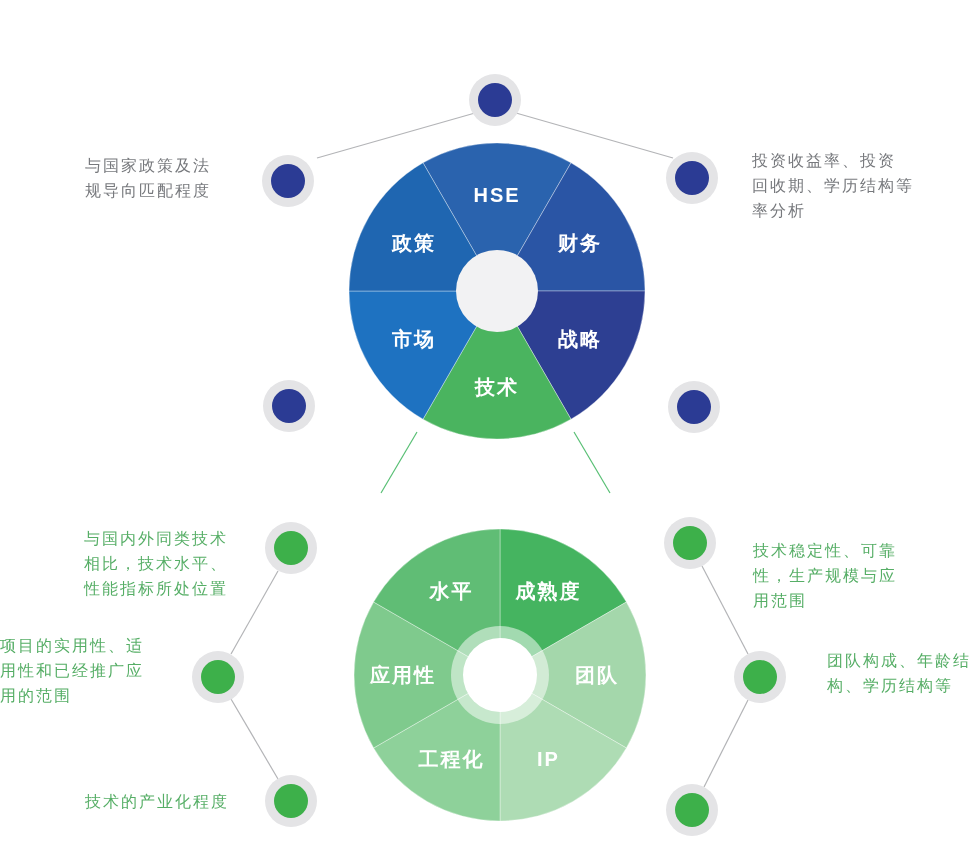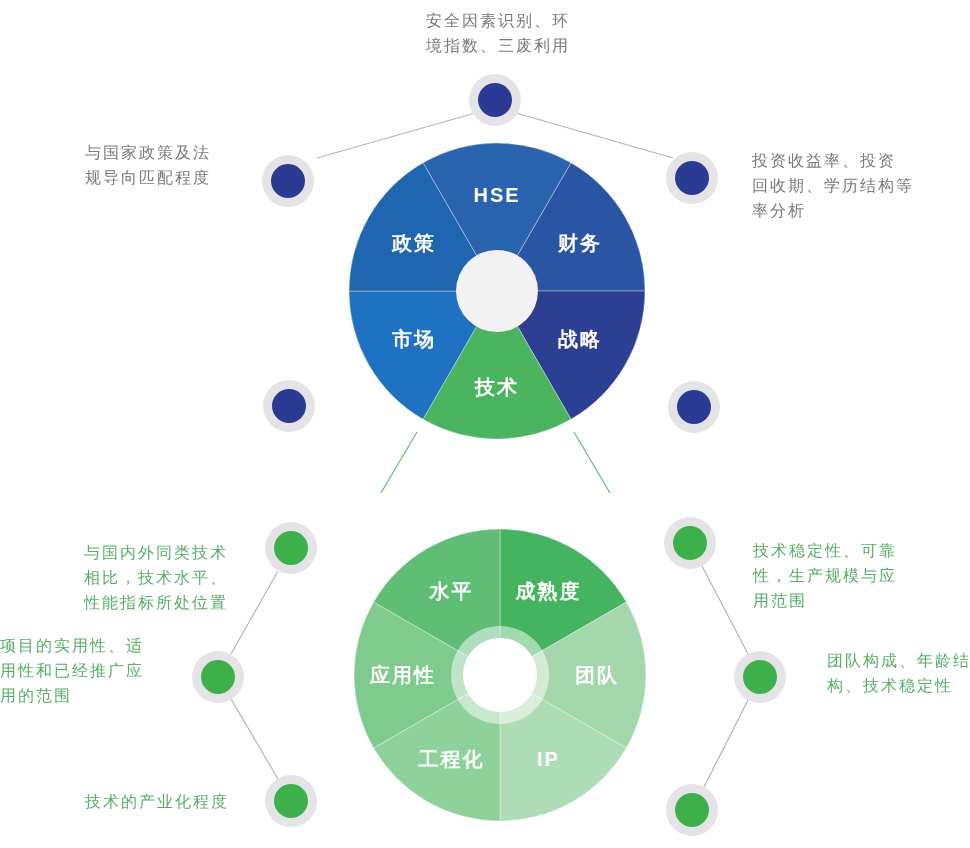--- a/index.html
+++ b/index.html
@@ -67,39 +67,37 @@
         <text x="548.5" y="766.0" fill="#ffffff">IP</text>
         <text x="451.5" y="766.0" fill="#ffffff">工程化</text>
         <text x="403.0" y="682.0" fill="#ffffff">应用性</text>
         <text x="451.5" y="598.0" fill="#ffffff">水平</text>
         <circle cx="500" cy="675" r="49" fill="rgba(255,255,255,0.5)"></circle>
         <circle cx="500" cy="675" r="37" fill="#ffffff"></circle>
         <text x="500" y="682" fill="#3aa85a">技术</text>
       </g>
     </svg>
 
-  <div class="note gray" style="left:413px;top:8px;width:170px;text-align:center">安全因素识别、环
-境指数、三废利用</div>
-  <div class="note gray" style="left:85px;top:140px">与国家政策及法
+  <div class="note gray" style="left:85px;top:153px">与国家政策及法
 规导向匹配程度</div>
   <div class="note gray" style="left:752px;top:148px">投资收益率、投资
 回收期、学历结构等
 率分析</div>
-  <div class="note green" style="left:84px;top:540px">与国内外同类技术
+  <div class="note green" style="left:84px;top:526px">与国内外同类技术
 相比，技术水平、
 性能指标所处位置</div>
   <div class="note green" style="left:0px;top:633px">项目的实用性、适
 用性和已经推广应
 用的范围</div>
   <div class="note green" style="left:85px;top:789px">技术的产业化程度</div>
   <div class="note green" style="left:753px;top:538px">技术稳定性、可靠
 性，生产规模与应
 用范围</div>
   <div class="note green" style="left:827px;top:648px">团队构成、年龄结
-构、技术稳定性</div>
+构、学历结构等</div>
 
   <div class="dot blue" style="left:478px;top:83px"></div>
   <div class="dot blue" style="left:271px;top:164px"></div>
   <div class="dot blue" style="left:675px;top:161px"></div>
   <div class="dot blue" style="left:272px;top:389px"></div>
   <div class="dot blue" style="left:677px;top:390px"></div>
   <div class="dot green" style="left:274px;top:531px"></div>
   <div class="dot green" style="left:201px;top:660px"></div>
   <div class="dot green" style="left:274px;top:784px"></div>
   <div class="dot green" style="left:673px;top:526px"></div>

